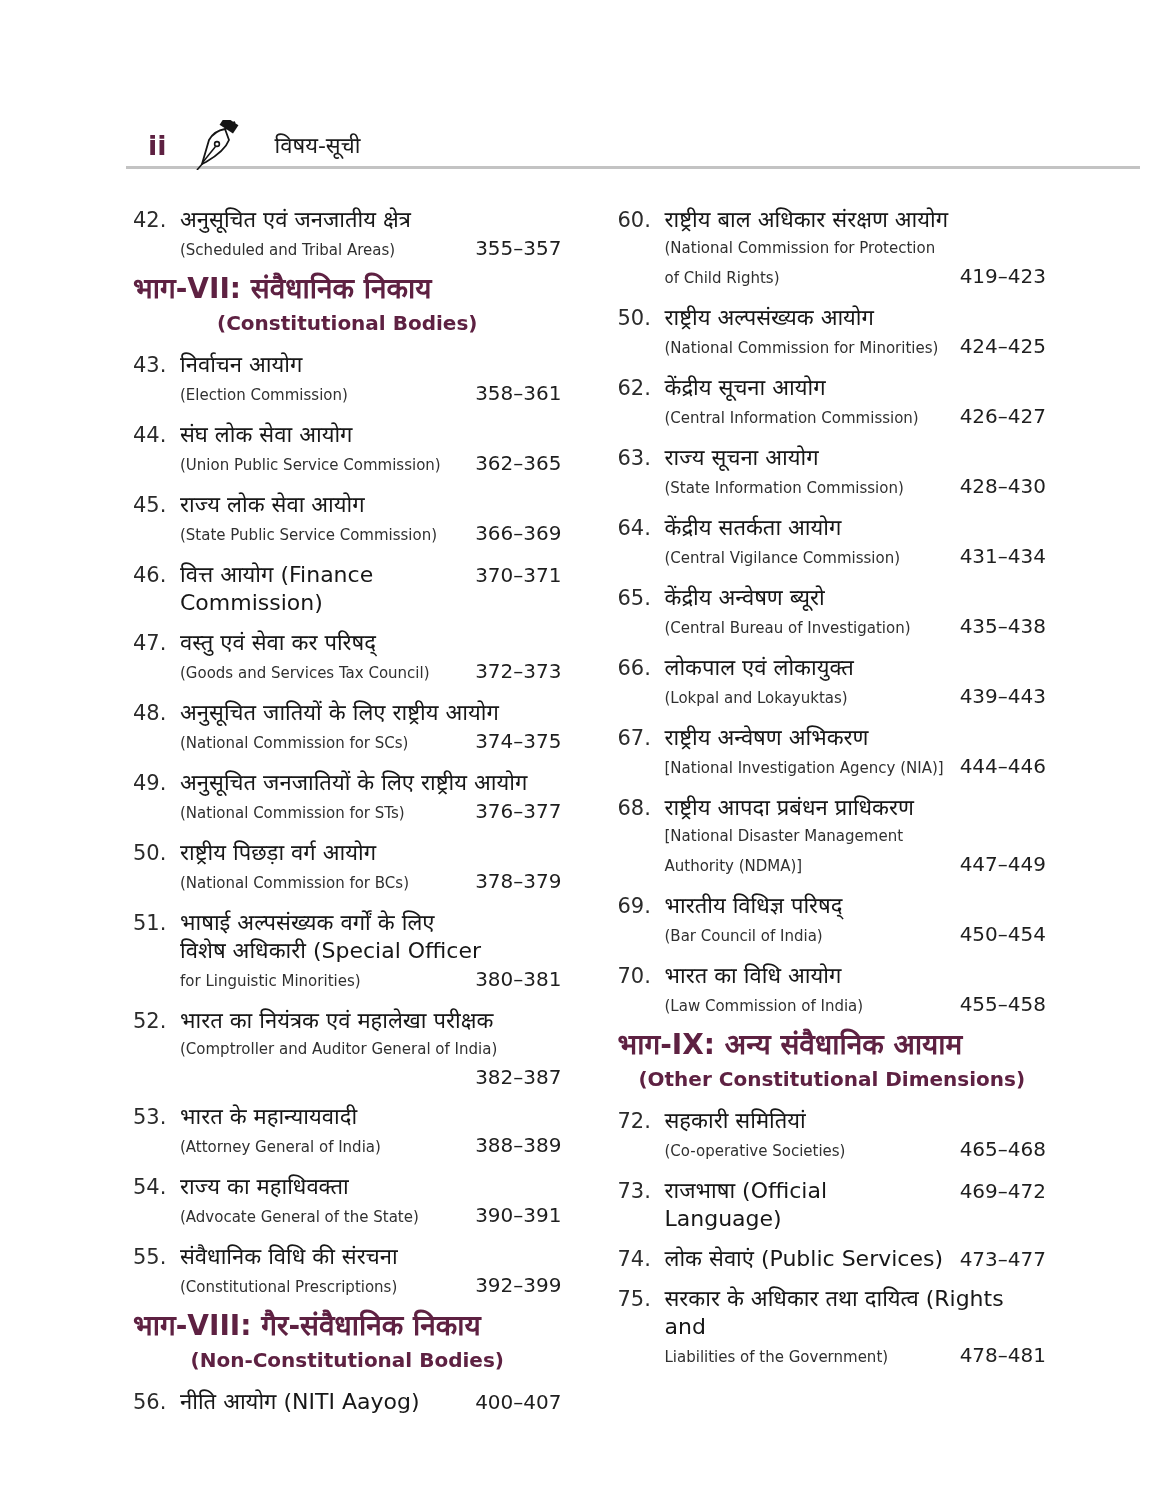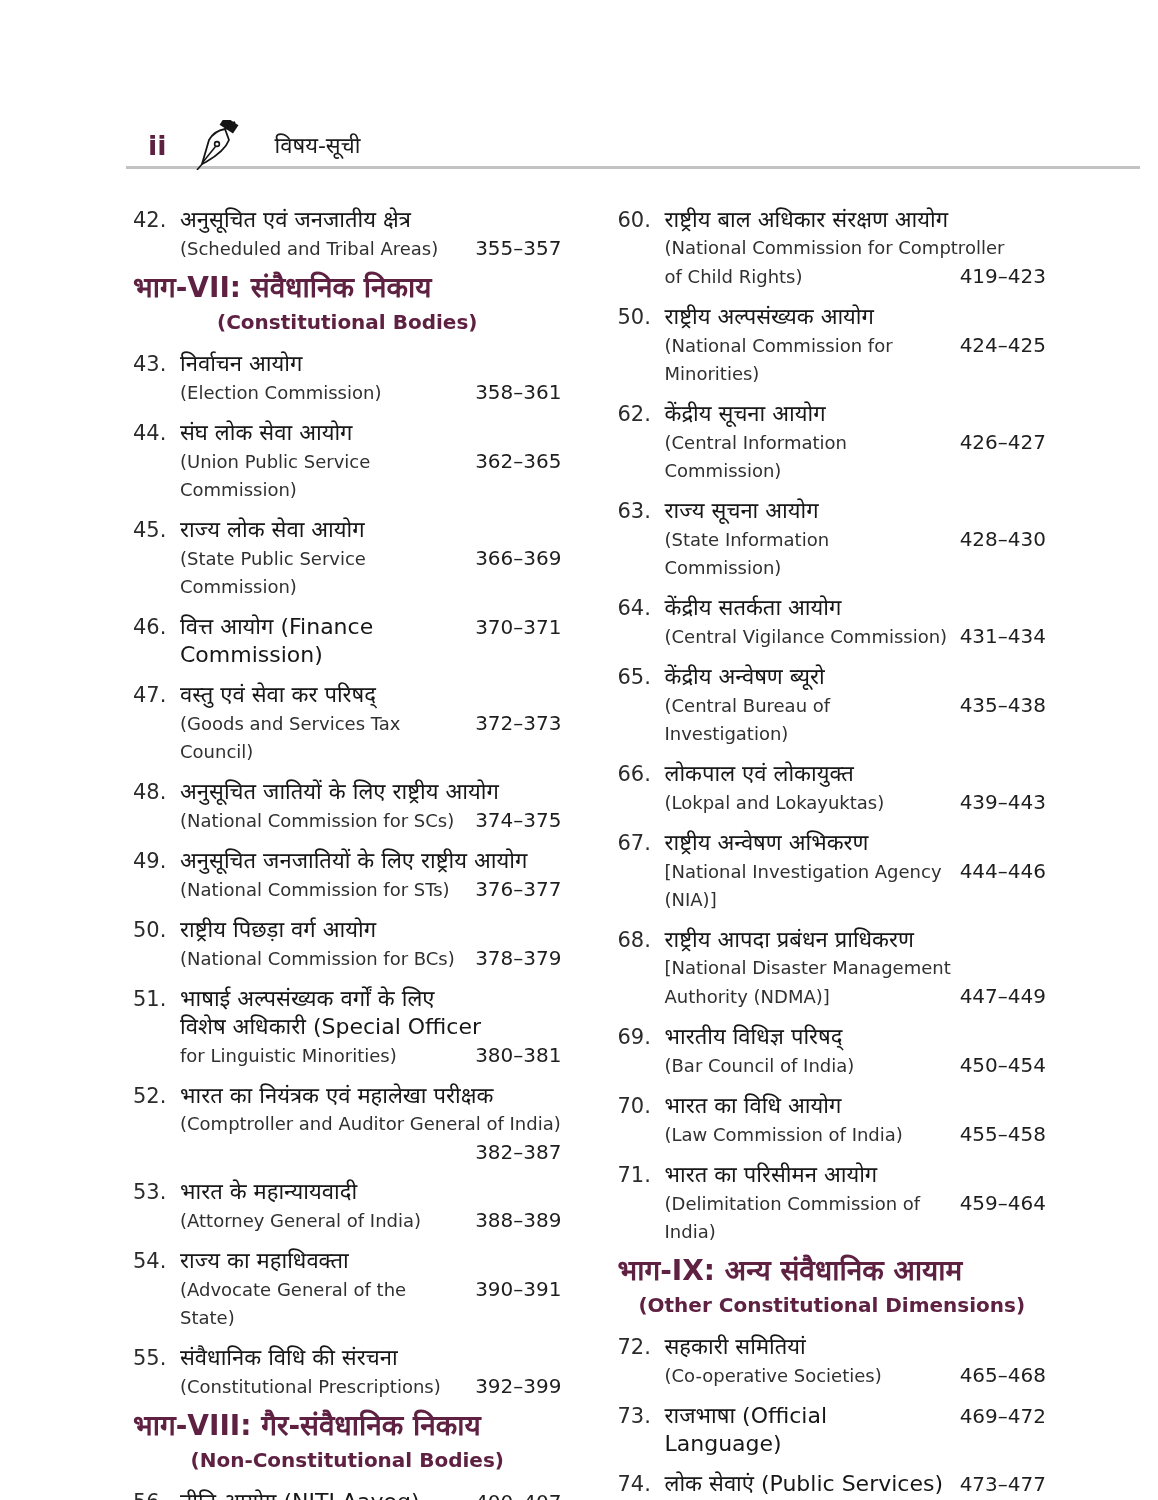--- a/index.html
+++ b/index.html
@@ -34,21 +34,21 @@
   .entry{display:flex;margin:12px 0 3px 0;}
   .num{
     width:47px;flex:none;font-size:21px;color:#2b2b2b;line-height:28px;
   }
   .body{flex:1;min-width:0;}
   .line{
     display:flex;justify-content:space-between;align-items:baseline;
     line-height:28px;min-height:28px;
   }
   .txt{font-size:22px;color:var(--text);}
-  .txt.en{font-size:18px;color:var(--en-text);}
+  .txt.en{font-size:15px;color:var(--en-text);}
   .pages{
     font-size:20px;color:#1e1e1e;margin-left:10px;white-space:nowrap;
     font-variant-numeric:tabular-nums;
   }
   
   .section-head{margin:6px 0 9px 0;}
   .sec-hi{
     font-size:28px;font-weight:700;color:var(--accent);line-height:37px;
   }
   .sec-en{
@@ -270,21 +270,21 @@
         </div>
       </section>
     <section class="col" id="col-right">
         <div class="entry">
           <div class="num">60.</div>
           <div class="body">
             <div class="line">
               <span class="txt">राष्ट्रीय बाल अधिकार संरक्षण आयोग</span>
             </div>
             <div class="line">
-              <span class="txt en">(National Commission for Comptroller</span>
+              <span class="txt en">(National Commission for Protection</span>
             </div>
             <div class="line">
               <span class="txt en">of Child Rights)</span>
               <span class="pages">419–423</span>
             </div>
           </div>
         </div>
         <div class="entry">
           <div class="num">50.</div>
           <div class="body">
@@ -398,32 +398,20 @@
         </div>
         <div class="entry">
           <div class="num">70.</div>
           <div class="body">
             <div class="line">
               <span class="txt">भारत का विधि आयोग</span>
             </div>
             <div class="line">
               <span class="txt en">(Law Commission of India)</span>
               <span class="pages">455–458</span>
-            </div>
-          </div>
-        </div>
-        <div class="entry">
-          <div class="num">71.</div>
-          <div class="body">
-            <div class="line">
-              <span class="txt">भारत का परिसीमन आयोग</span>
-            </div>
-            <div class="line">
-              <span class="txt en">(Delimitation Commission of India)</span>
-              <span class="pages">459–464</span>
             </div>
           </div>
         </div>
         <div class="section-head">
           <div class="sec-hi">भाग-IX: अन्य संवैधानिक आयाम</div>
           <div class="sec-en">(Other Constitutional Dimensions)</div>
         </div>
         <div class="entry">
           <div class="num">72.</div>
           <div class="body">

